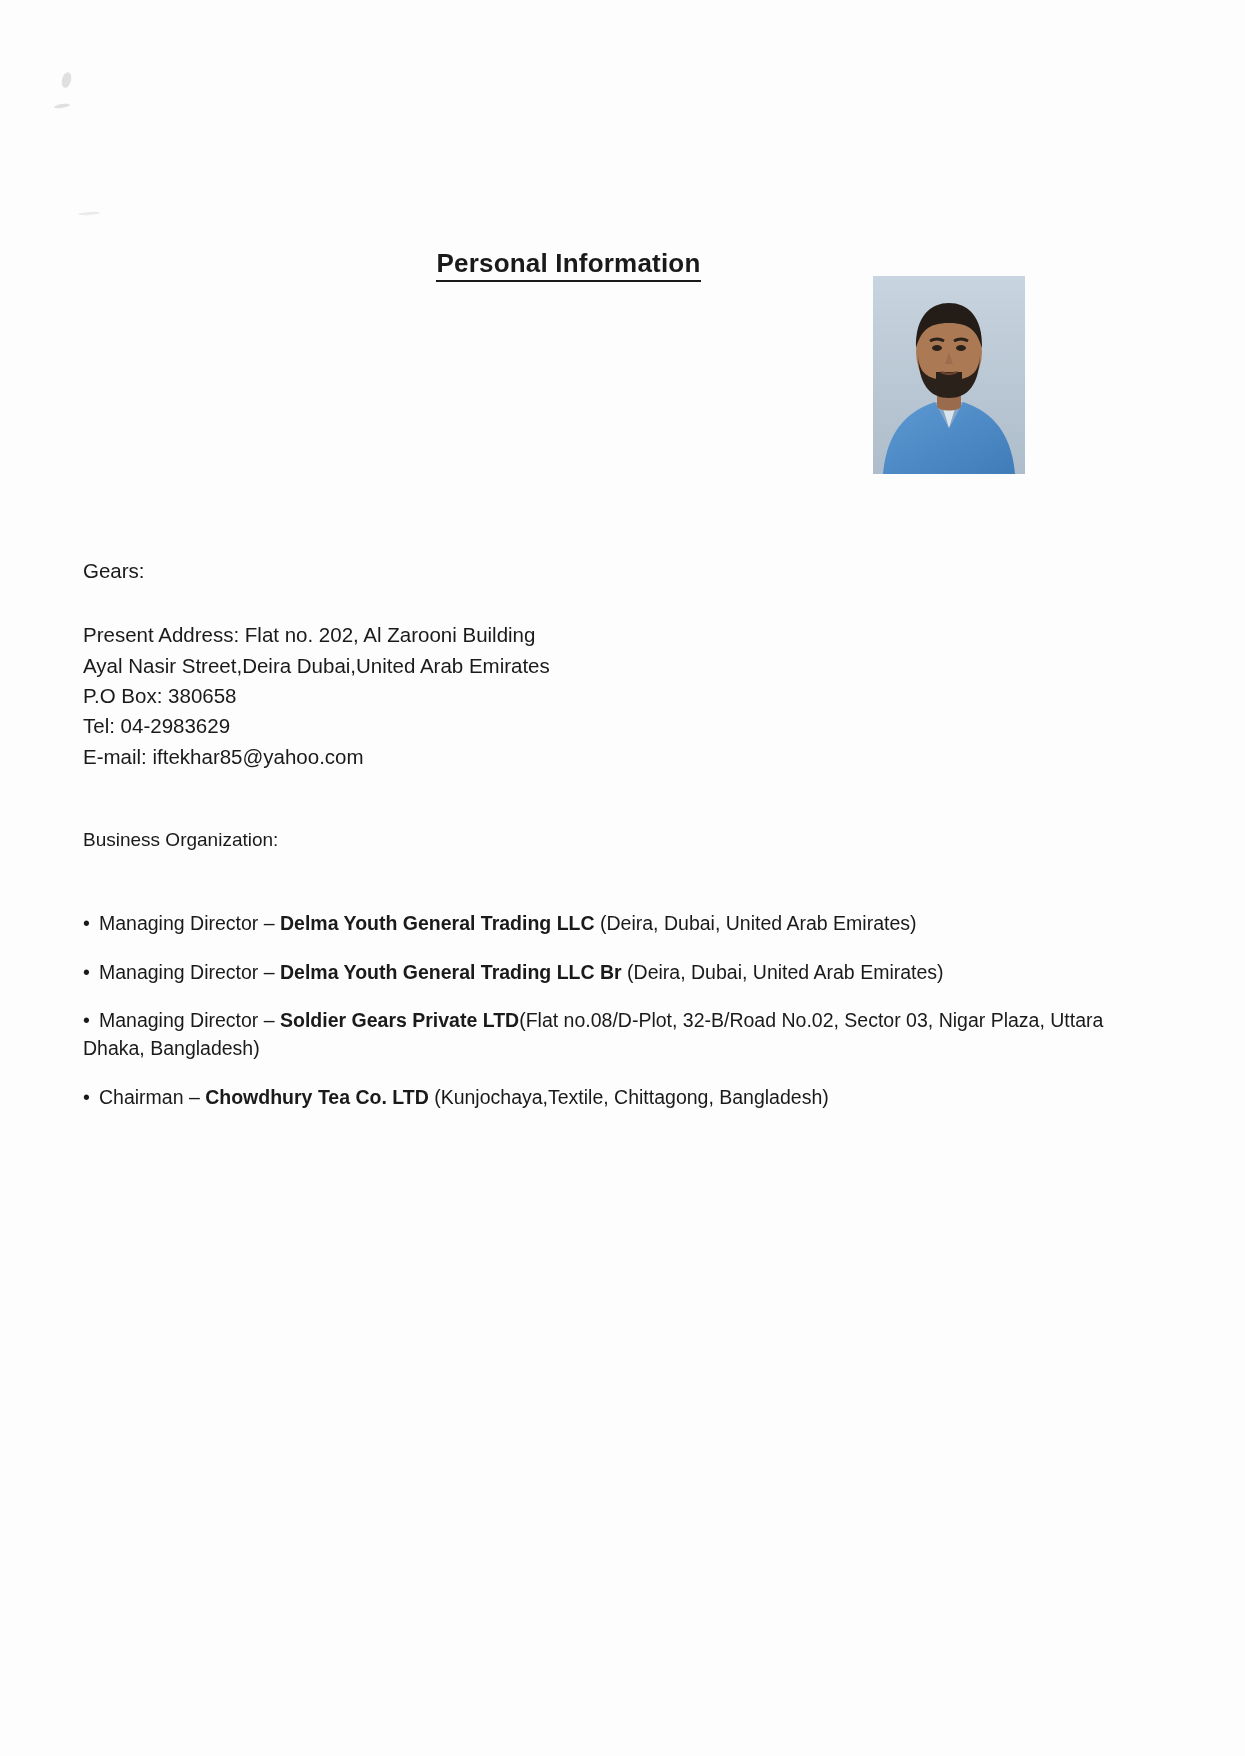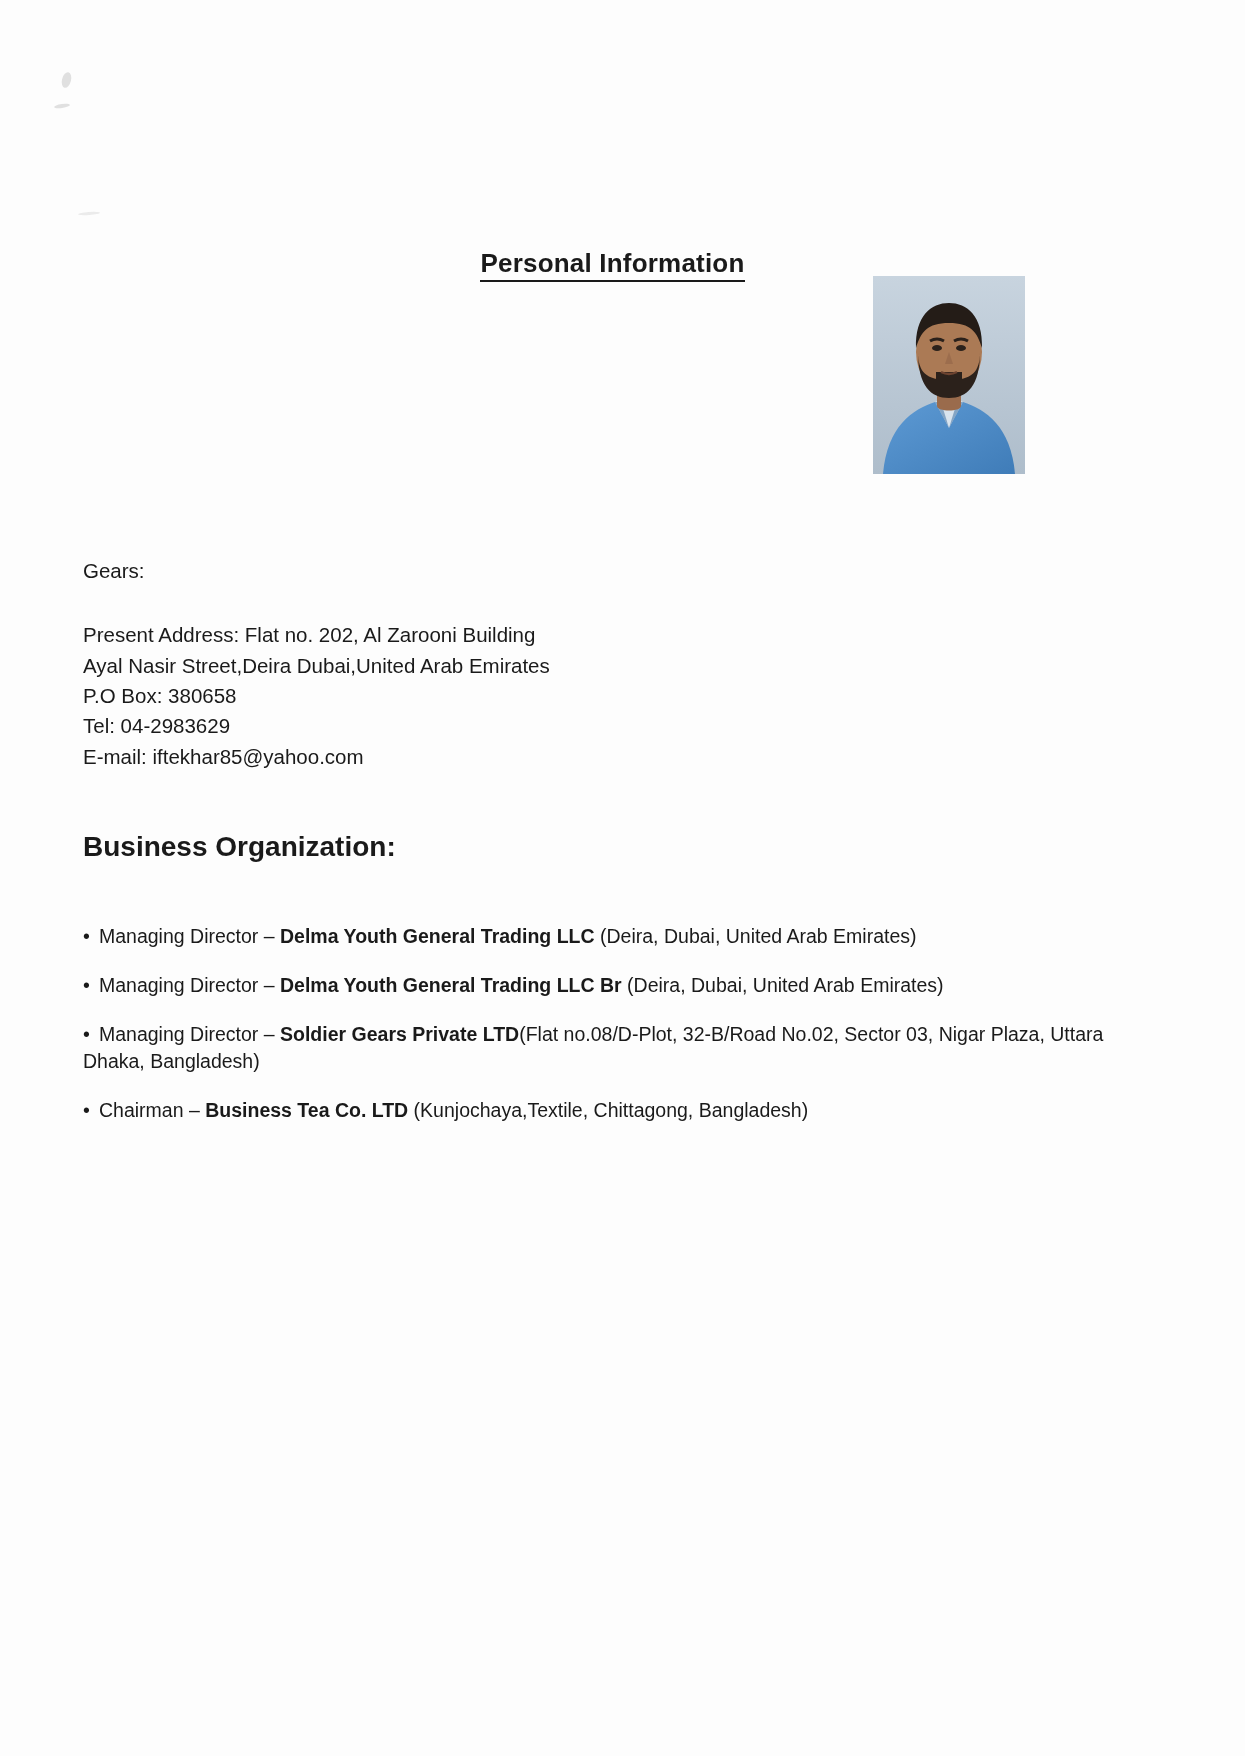--- a/index.html
+++ b/index.html
@@ -36,21 +36,20 @@
 
   .title {
     position: absolute;
     left: 0;
     top: 248px;
     width: 1137px;
     text-align: center;
     font-size: 26px;
     font-weight: bold;
     letter-spacing: .2px;
-    margin-left: 44px;
   }
   .title span {
     border-bottom: 2px solid #1a1a1a;
     padding-bottom: 2px;
   }
 
   .photo {
     position: absolute;
     left: 873px;
     top: 276px;
@@ -76,22 +75,21 @@
     margin-bottom: 34px;
   }
   .row-name .label { width: 196px; flex: 0 0 196px; }
   .row-name .value { letter-spacing: .1px; }
 
   .addr-block { margin-bottom: 0; }
   .addr-line { white-space: nowrap; }
 
   .section-head {
     margin-top: 54px;
-    font-size: 28px;
-    font-weight: bold;
+    font-size: 19px;
   }
 
   .bullets {
     margin-top: 56px;
   }
   .bullet {
     margin-bottom: 21px;
     font-size: 19.5px;
     line-height: 1.42;
     text-indent: 0;
@@ -180,19 +178,19 @@
       <div class="bullet">
         <span class="dot">•</span><span>Managing Director – </span><span class="b">Delma Youth General Trading LLC Br</span><span> (Deira, Dubai, United Arab Emirates)</span>
       </div>
 
 
       <div class="bullet">
         <span class="dot">•</span><span>Managing Director – </span><span class="b">Soldier Gears Private LTD</span><span>(Flat no.08/D-Plot, 32-B/Road No.02, Sector 03, Nigar Plaza, Uttara Dhaka, Bangladesh)</span>
       </div>
 
       <div class="bullet">
-        <span class="dot">•</span><span>Chairman – </span><span class="b">Business Tea Co. LTD</span><span> (Kunjochaya,Textile, Chittagong, Bangladesh)</span>
+        <span class="dot">•</span><span>Chairman – </span><span class="b">Chowdhury Tea Co. LTD</span><span> (Kunjochaya,Textile, Chittagong, Bangladesh)</span>
       </div>
 
 
     </div>
   </div>
 </div>
 
 </body></html>

